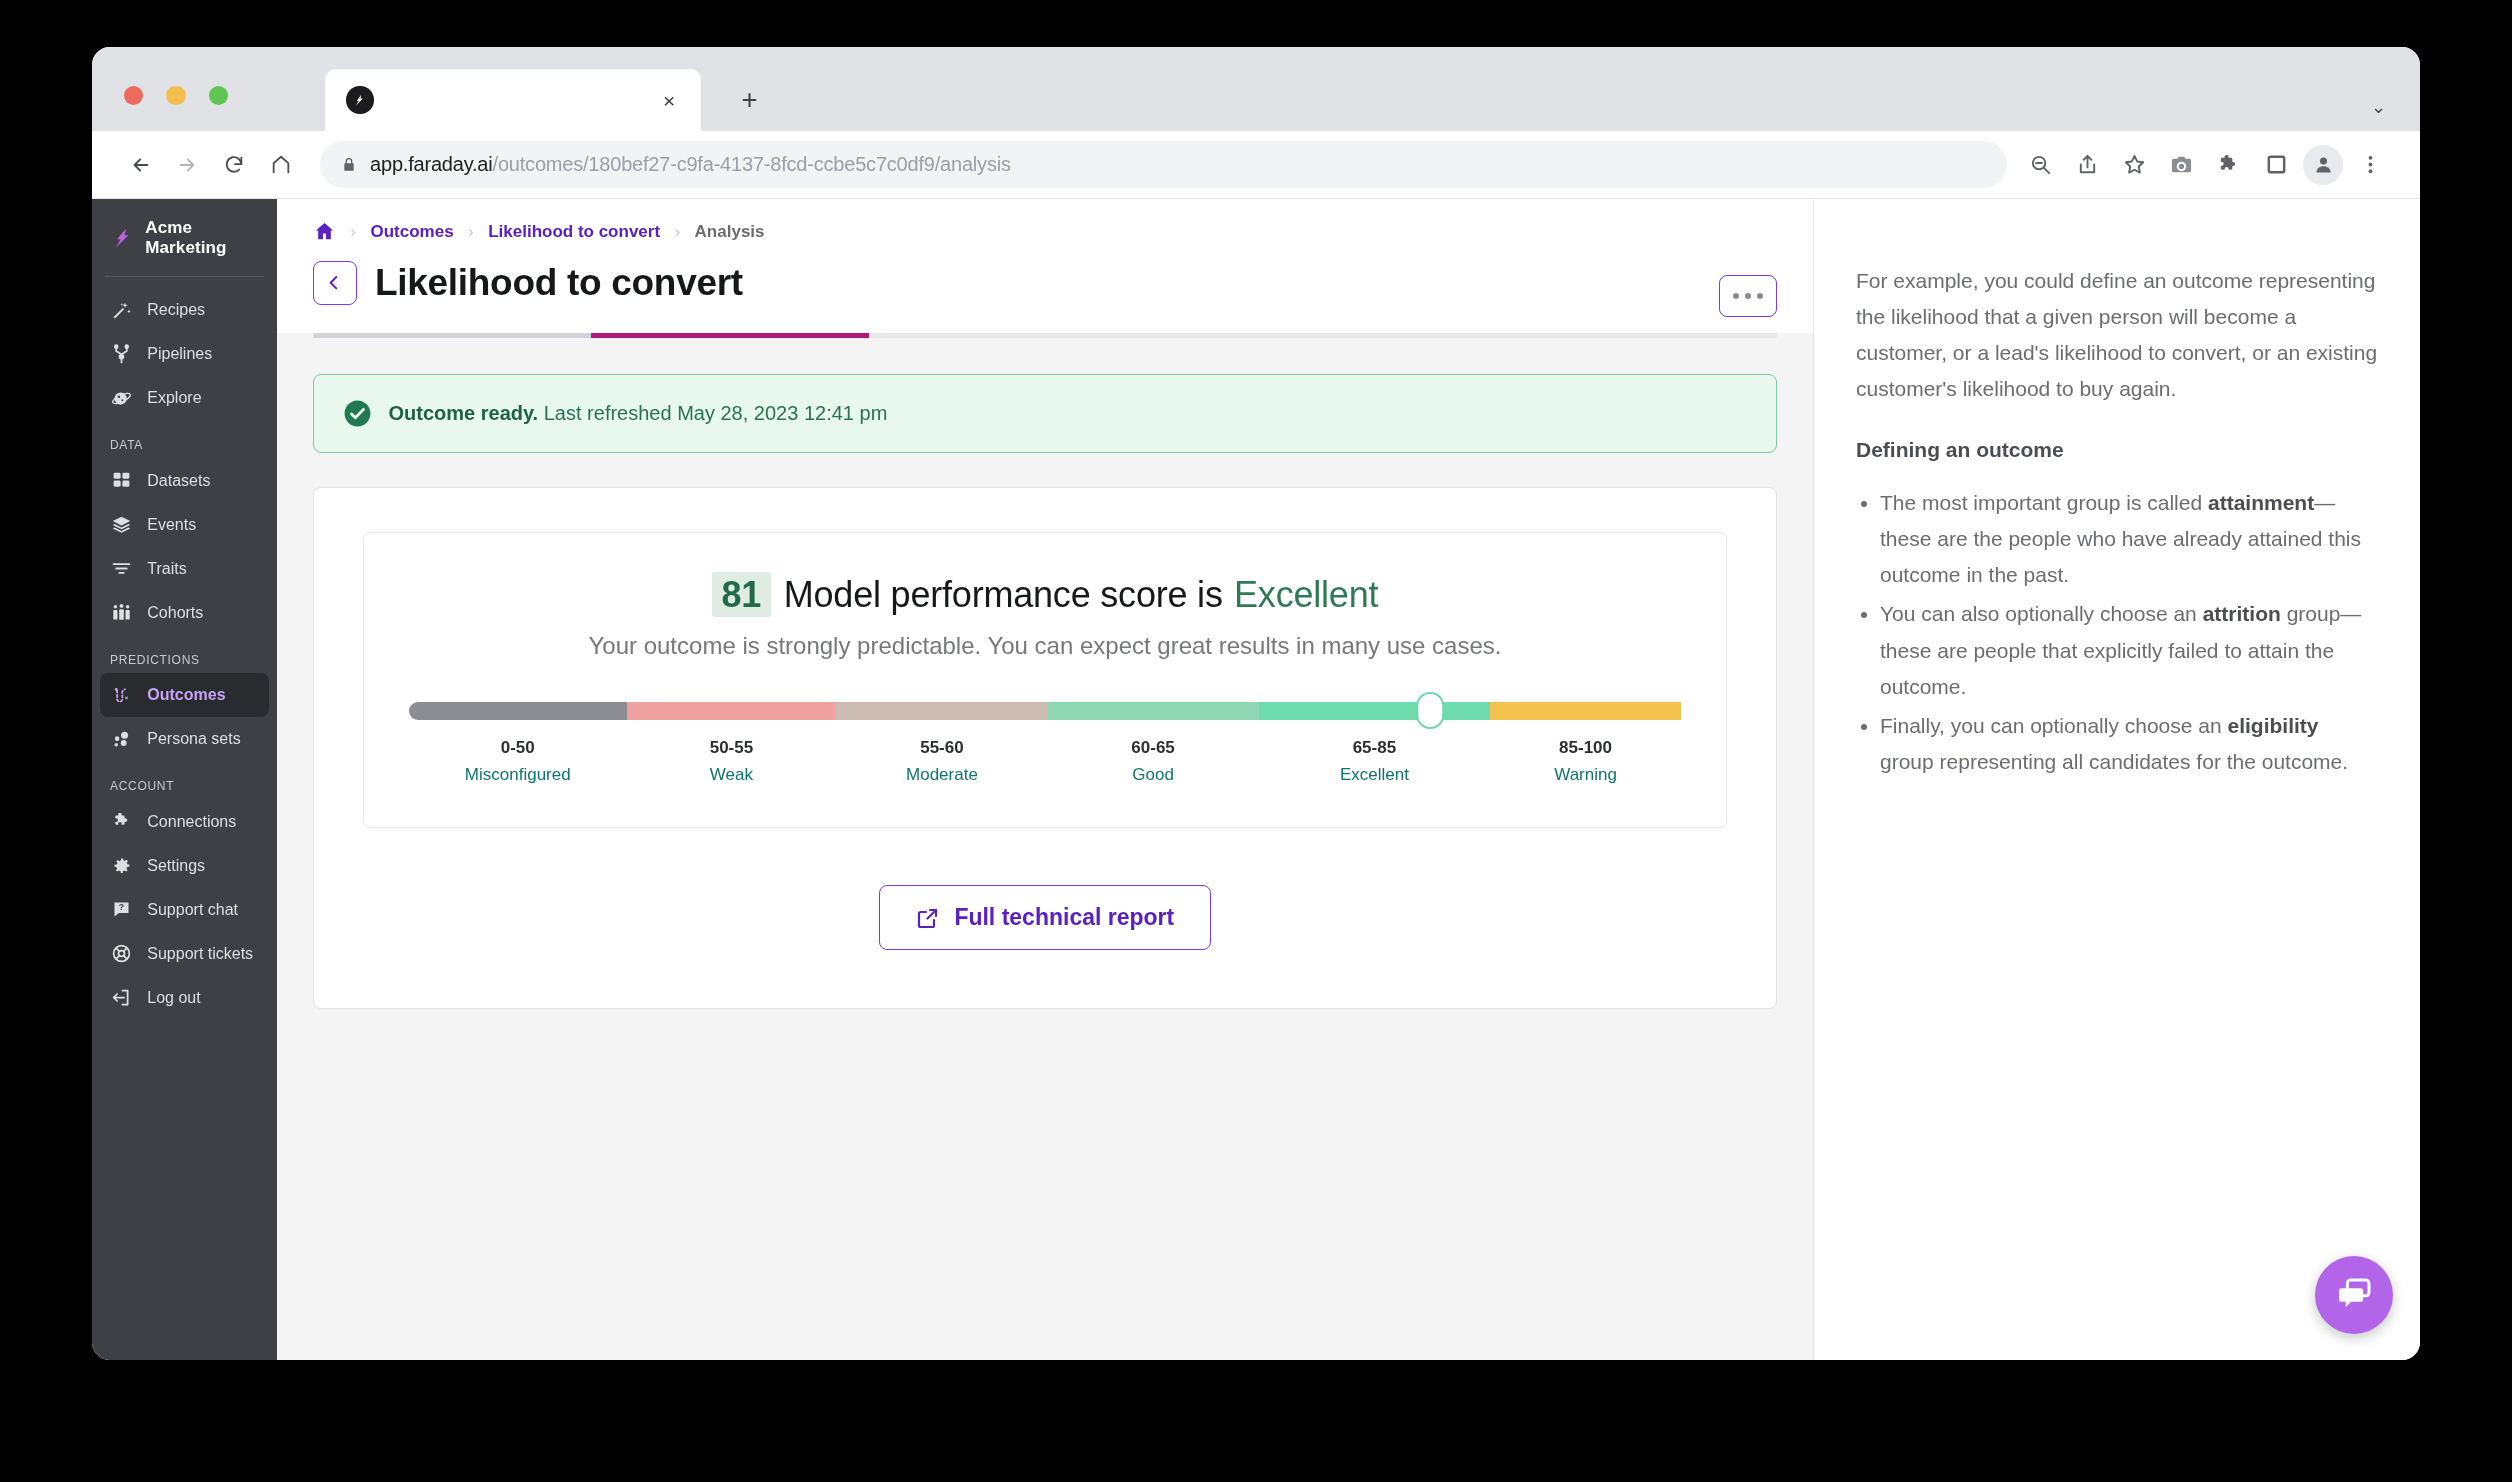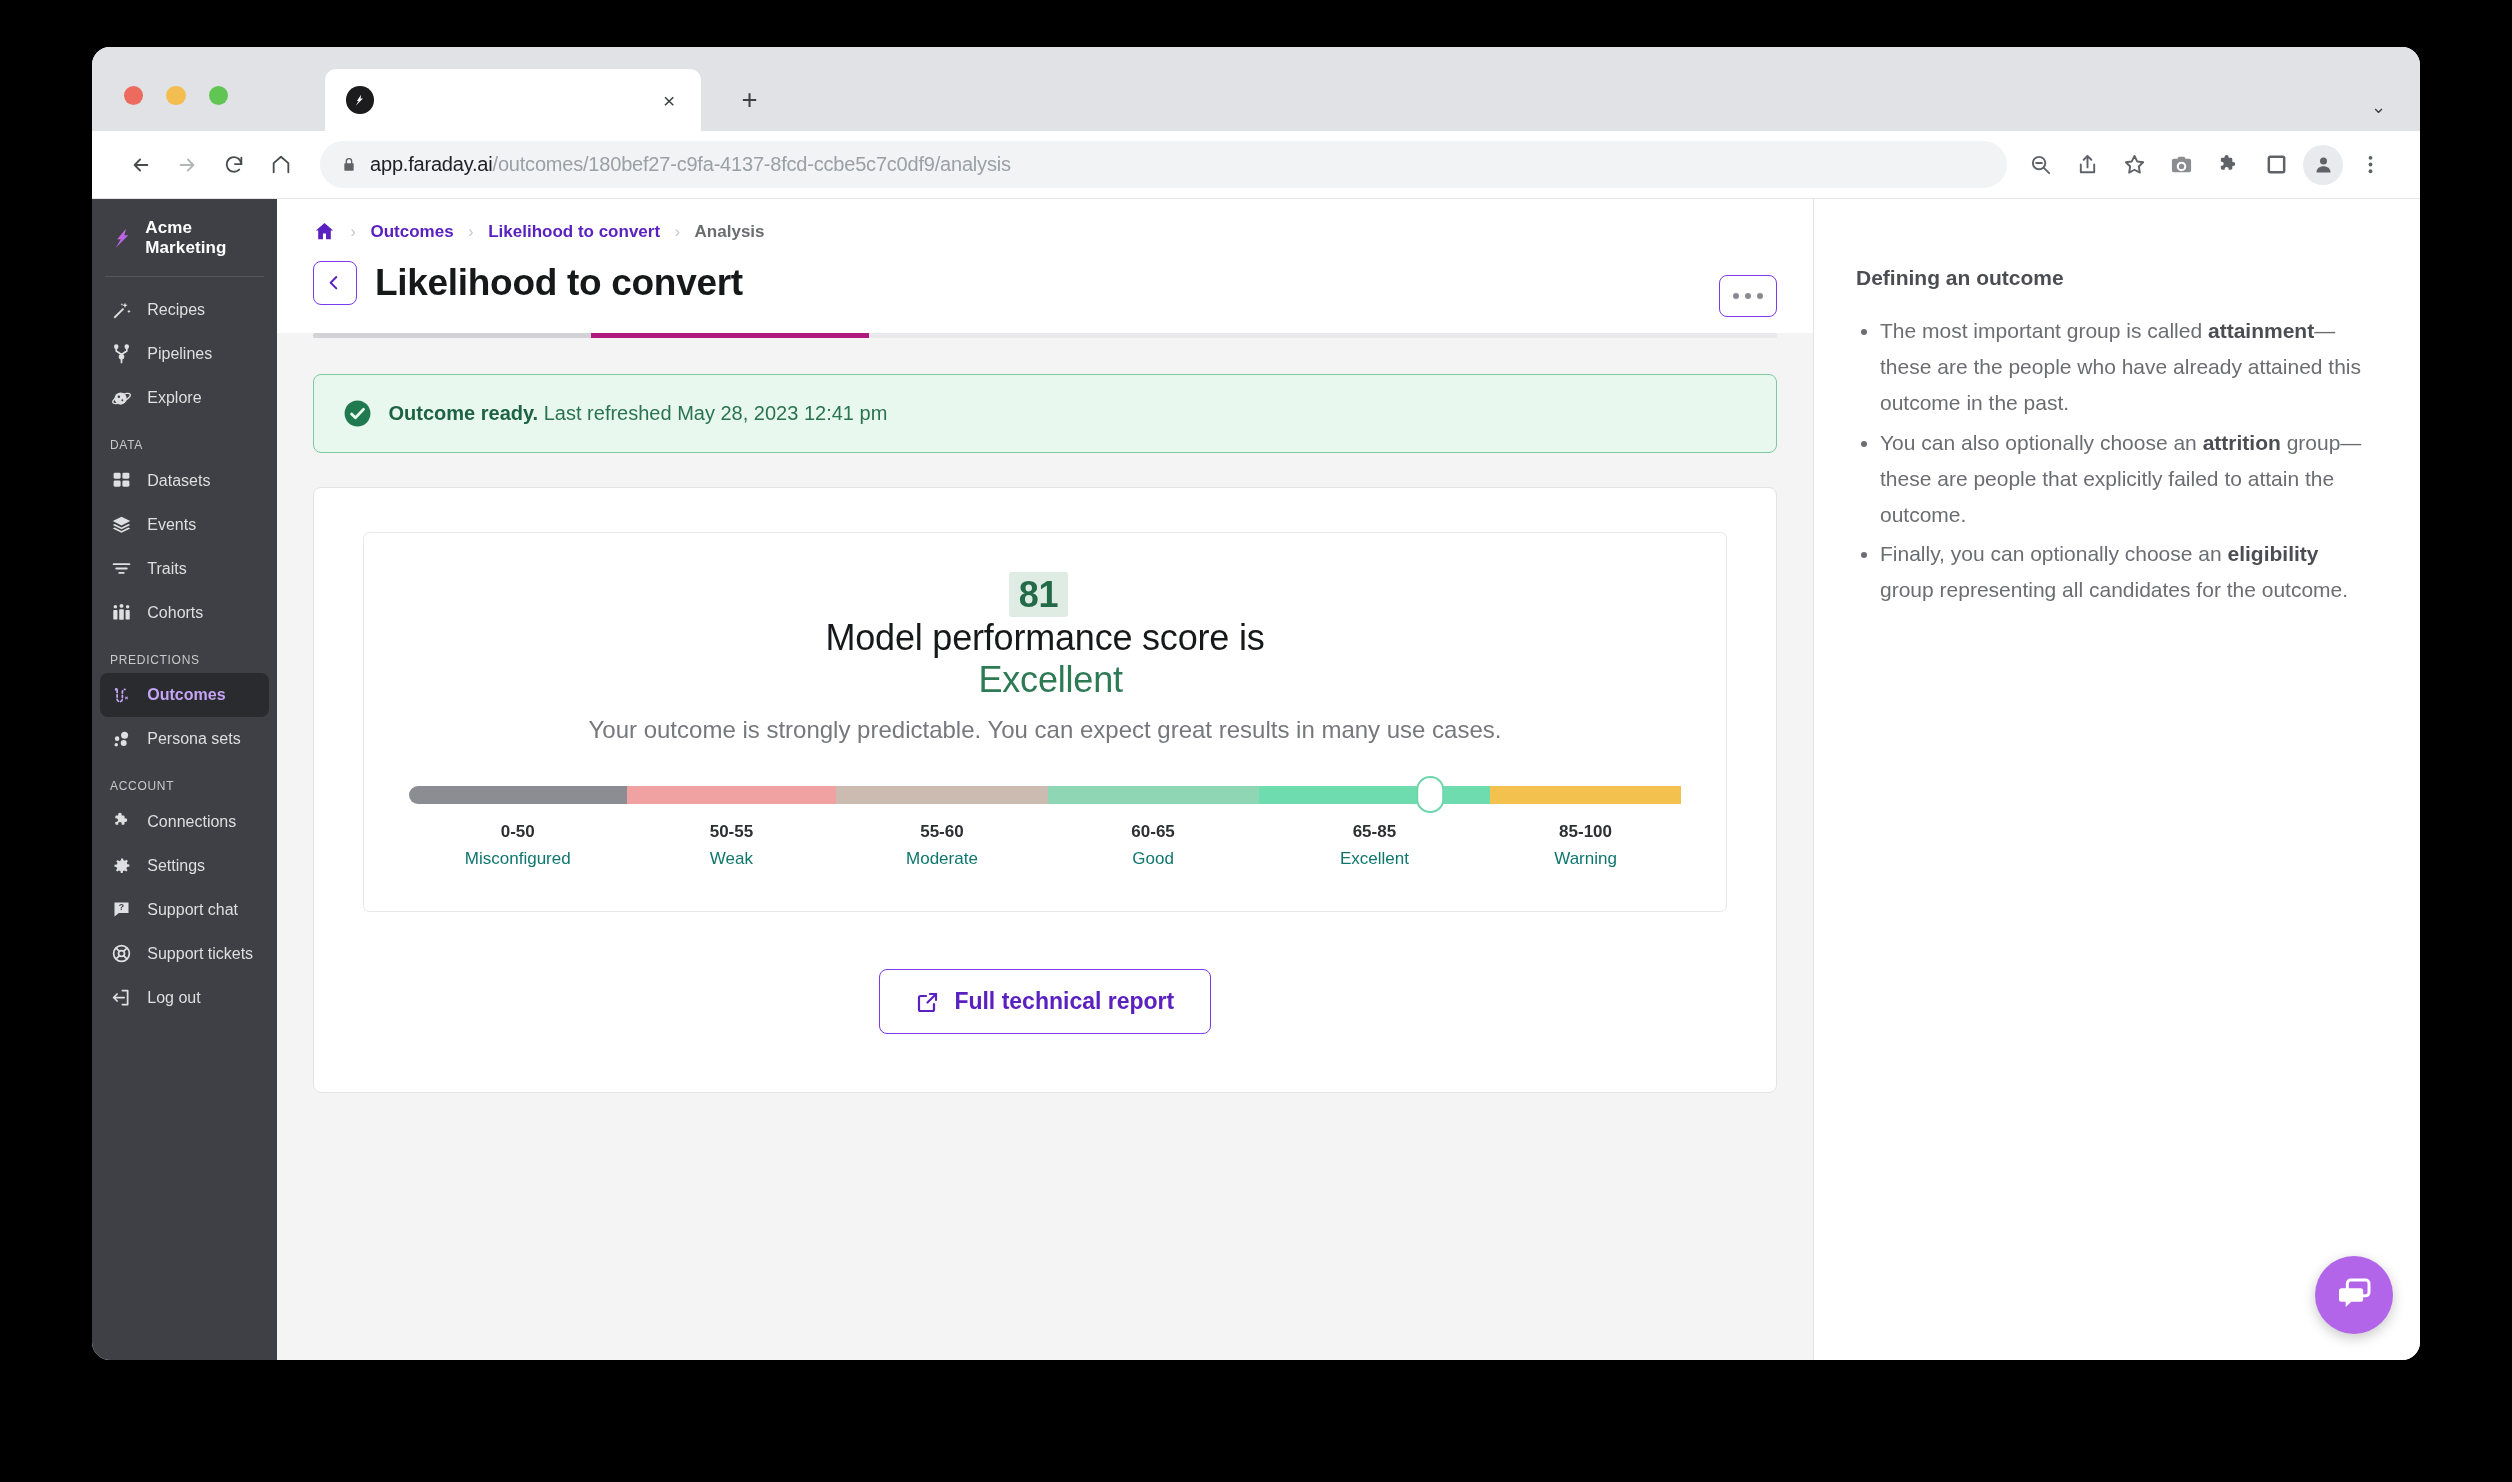--- a/index.html
+++ b/index.html
@@ -263,21 +263,20 @@
     border: 0.8px solid #e7e7ea;
     border-radius: 6.5px;
     padding: 39px 45px 42px 45px;
     text-align: center;
   }
   .scoreline {
     font-size: 36px; color: #17181a;
     display: flex; align-items: center; justify-content: center;
     gap: 0;
     letter-spacing: -0.2px;
-    flex-direction: column;
   }
   .scorechip {
     background: #dfece4;
     color: #236b48;
     font-weight: 700;
     padding: 1.6px 9.7px;
     border-radius: 2.4px;
     margin-right: 13px;
   }
   .scoreverdict { color: #2d7a55; margin-left: 11.3px; }
@@ -753,20 +752,21 @@
               </span>
               <span>Full technical report</span>
             </div>
           </div>
         </div>
 
       </div>
     </div>
 
     <div class="rightpanel">
+      <p class="rp-p">For example, you could define an outcome representing the likelihood that a given person will become a customer, or a lead's likelihood to convert, or an existing customer's likelihood to buy again.</p>
       <div class="rp-h">Defining an outcome</div>
       <ul class="rp-ul">
         <li><span>The most important group is called </span><b>attainment</b><span>—these are the people who have already attained this outcome in the past.</span></li>
         <li><span>You can also optionally choose an </span><b>attrition</b><span> group—these are people that explicitly failed to attain the outcome.</span></li>
         <li><span>Finally, you can optionally choose an </span><b>eligibility</b><span> group representing all candidates for the outcome.</span></li>
       </ul>
 
       <div class="chatbubble">
         <svg viewBox="0 0 24 24" fill="none" stroke="#fff" stroke-width="1.8">
             <rect x="8" y="3" width="13" height="9.5" rx="2" fill="none"></rect>

